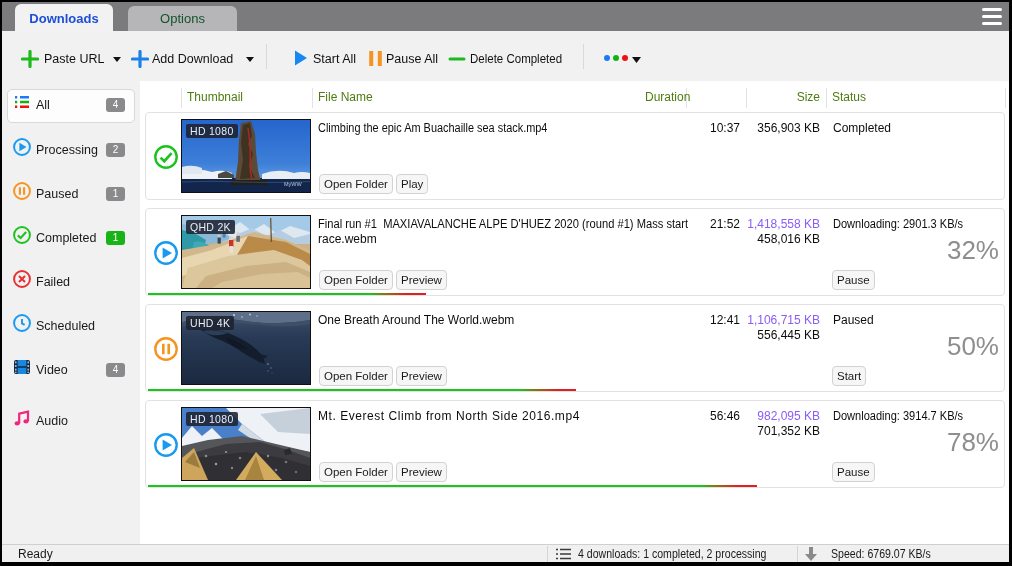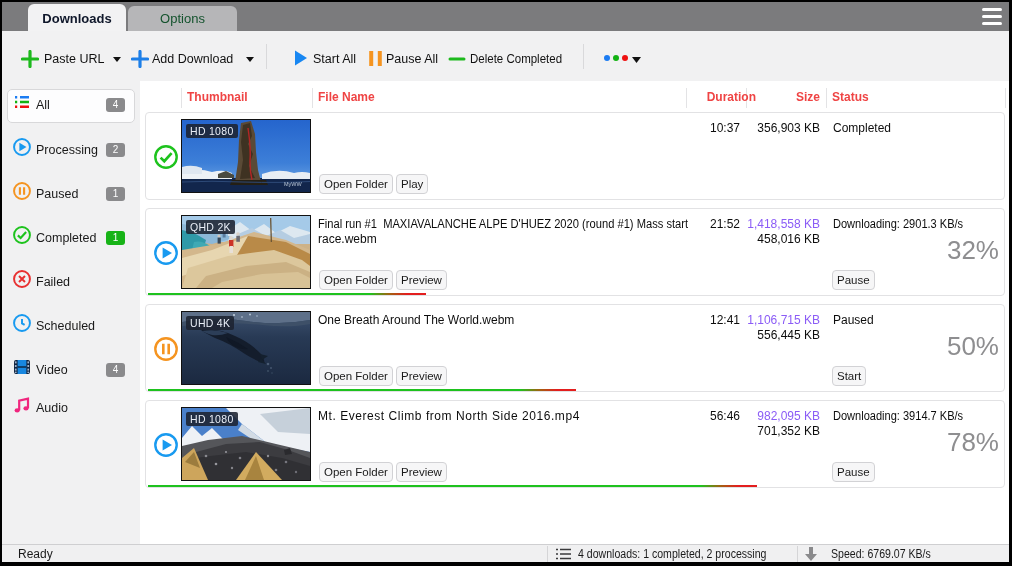--- a/index.html
+++ b/index.html
@@ -3,40 +3,40 @@
 <meta charset="utf-8">
 <style>
 * { margin:0; padding:0; box-sizing:border-box; }
 html,body { width:1012px; height:566px; overflow:hidden; }
 body { font-family:"Liberation Sans", sans-serif; background:#000; position:relative; }
 .abs { position:absolute; }
 #win { position:absolute; left:2px; top:2px; width:1007px; height:560px; background:#f1f1f2; }
 
 #topbar { position:absolute; left:0; top:0; width:1007px; height:29px; background:#7b7b7d; }
 .tab { position:absolute; font-size:13px; text-align:center; }
-#tab1 { left:26px; top:2px; width:98px; height:27px; background:#f2f2f3; border-radius:6px 6px 0 0; font-weight:bold; color:#0f172a; line-height:29px; }
+#tab1 { left:13px; top:2px; width:98px; height:27px; background:#f2f2f3; border-radius:6px 6px 0 0; font-weight:bold; color:#1d4ed8; line-height:29px; }
 #tab2 { left:126px; top:4px; width:109px; height:25px; background:#b6b6b8; border-radius:6px 6px 0 0; color:#14532d; line-height:26px; }
 .hbar { position:absolute; left:980px; width:20px; height:3px; background:#fff; border-radius:2px; }
 
 #toolbar { position:absolute; left:0; top:29px; width:1007px; height:50px; background:#f1f1f2; }
 .tbtxt { position:absolute; font-size:12.5px; color:#111; top:21px; }
 .tsep { position:absolute; top:13px; width:1px; height:25px; background:#d9d9db; }
 .dot { position:absolute; top:53px; width:6px; height:6px; border-radius:50%; }
 
 #side { position:absolute; left:0; top:79px; width:138px; height:463px; background:#f1f1f2; }
 #selcard { position:absolute; left:5px; top:8px; width:128px; height:34px; background:#fdfdfe; border:1px solid #d8d8da; border-radius:5px; }
 .sitem { position:absolute; left:0; width:138px; height:24px; }
 .sicon { position:absolute; left:11px; top:0; }
 .stxt { position:absolute; left:34px; top:5px; font-size:12.5px; color:#1a1a1a; }
 .badge { position:absolute; left:104px; top:5px; width:19px; height:14px; border-radius:3px; background:#8a8a8c; color:#fff; font-size:10px; text-align:center; line-height:14px; }
 .badge.g { background:#17b317; }
 
 #content { position:absolute; left:138px; top:79px; width:869px; height:463px; background:#fff; }
 .hsep { position:absolute; top:7px; width:1px; height:20px; background:#e3e3e5; }
-.hlab { position:absolute; top:9px; font-size:12px; color:#ef4444;font-weight:bold; }
+.hlab { position:absolute; top:9px; font-size:12px; color:#4d7c0f; }
 .card { position:absolute; left:5px; width:860px; height:88px; background:#fff; border:1px solid #e2e2e4; border-radius:4px; }
 .thumb { position:absolute; left:35px; top:6px; width:130px; height:74px; border:1px solid #111; background:#333; }
 .vlabel { position:absolute; left:4px; top:4px; background:rgba(28,34,48,0.88); color:#e9eef7; font-size:10.5px; padding:0 4px; height:14px; line-height:14px; border-radius:2px; letter-spacing:0.3px; }
 .fname { position:absolute; left:172px; top:8px; width:430px; font-size:12px; color:#0d0d0d; line-height:15px; }
 .dur { position:absolute; top:8px; left:500px; width:94px; text-align:right; font-size:12px; color:#0d0d0d; }
 .sz1 { position:absolute; top:8px; left:560px; width:114px; text-align:right; font-size:12px; color:#8b5cf6; }
 .sz2 { position:absolute; top:23px; left:560px; width:114px; text-align:right; font-size:12px; color:#0d0d0d; }
 .stat { position:absolute; top:8px; left:687px; font-size:12px; color:#0d0d0d; }
 .pct { position:absolute; top:26px; right:5px; font-size:26px; color:#8e8e90; }
 .btn { position:absolute; top:61px; height:20px; background:#f6f6f7; border:1px solid #d2d2d5; border-radius:4px; font-size:11.5px; color:#1a1a1a; text-align:center; line-height:18px; padding:0 4px; }
@@ -152,39 +152,39 @@
           <rect x="1.9" y="10.6" width="1.7" height="2" fill="#9fb3cc"></rect>
           <rect x="1.9" y="13.6" width="1.7" height="1.4" fill="#9fb3cc"></rect>
         <rect x="14.4" y="3.4" width="1.7" height="2" fill="#9fb3cc"></rect>
           <rect x="14.4" y="7" width="1.7" height="2" fill="#9fb3cc"></rect>
           <rect x="14.4" y="10.6" width="1.7" height="2" fill="#9fb3cc"></rect>
           <rect x="14.4" y="13.6" width="1.7" height="1.4" fill="#9fb3cc"></rect>
       </svg>
       <div class="stxt">Video</div>
         <div class="badge">4</div>
     </div>
-    <div class="sitem" style="top:315px">
+    <div class="sitem" style="top:328px">
       <svg class="sicon" width="18" height="18" viewBox="0 0 18 18">
         <path d="M6.2 14.2V4.6L15 2.6V12.2" fill="none" stroke="#f0267e" stroke-width="2.2"></path>
         <ellipse cx="4.2" cy="14.4" rx="2.6" ry="2.1" fill="#f0267e"></ellipse>
         <ellipse cx="13" cy="12.4" rx="2.6" ry="2.1" fill="#f0267e"></ellipse>
       </svg>
       <div class="stxt">Audio</div>
     </div>
   </div>
   <div id="content">
     <div class="hsep" style="left:41px"></div>
     <div class="hsep" style="left:172px"></div>
     <div class="hsep" style="left:546px"></div>
     <div class="hsep" style="left:606px"></div>
     <div class="hsep" style="left:686px"></div>
     <div class="hsep" style="left:865px"></div>
     <div class="hlab" style="left:47px">Thumbnail</div>
     <div class="hlab" style="left:178px">File Name</div>
-    <div class="hlab" style="left:516px;width:100px;text-align:right">Duration</div>
+    <div class="hlab" style="left:505px;width:100px;text-align:left">Duration</div>
     <div class="hlab" style="left:558px;width:122px;text-align:right">Size</div>
     <div class="hlab" style="left:692px">Status</div>
 
     <div class="card" style="top:31px">
       <svg class="abs" style="left:8px;top:32px" width="24" height="24" viewBox="0 0 24 24">
           <circle cx="12" cy="12" r="10.7" fill="none" stroke="#1dc31d" stroke-width="2.4"></circle>
           <path d="M6.6 12.6 L10.3 16.2 L17.6 8.2" fill="none" stroke="#1dc31d" stroke-width="2.7"></path>
         </svg>
       <div class="thumb" style="left:35px;top:6px">
         <svg width="128" height="72" viewBox="0 0 128 72">
@@ -203,20 +203,21 @@
           <path d="M36 54 L44 51 L52 55 L52 58 L36 58 z" fill="#4a4a40"></path>
           <path d="M59 3 L69 1 L73 14 L74 32 L76 50 L79 62 L53 62 L56 42 L57 20 z" fill="#5a4a36"></path>
           <path d="M61 5 L68 3 L70 16 L66 24 L71 34 L67 46 L73 58 L58 59 L61 40 L59 22 z" fill="#3e3222"></path>
           <path d="M66 8 Q 69 28 68 42 Q 68 52 70 60" fill="none" stroke="#b32525" stroke-width="1.4"></path>
           <path d="M50 60 L84 60 L86 65 L48 65 z" fill="#241f14"></path>
           <path d="M0 62 Q 30 60.5 60 62 Q 100 63 128 61.5" stroke="#2e4a78" stroke-width="1" fill="none"></path>
           <text x="102" y="66" font-size="5.5" fill="#b9c6d6" font-family="Liberation Sans,sans-serif">MyWW</text>
         </svg>
         <div class="vlabel">HD 1080</div>
       </div>
+      <div class="fname"><span class="sx">Climbing the epic Am Buachaille sea stack.mp4</span></div>
       <div class="dur">10:37</div>
       <div class="sz2" style="top:8px">356,903 KB</div>
       <div class="stat">Completed</div>
       <div class="btn" style="left:173px">Open Folder</div>
       <div class="btn" style="left:250px">Play</div>
     </div>
 
     <div class="card" style="top:127px">
       <svg class="abs" style="left:8px;top:32px" width="24" height="24" viewBox="0 0 24 24">
           <circle cx="12" cy="12" r="10.7" fill="none" stroke="#189af0" stroke-width="2.4"></circle>

